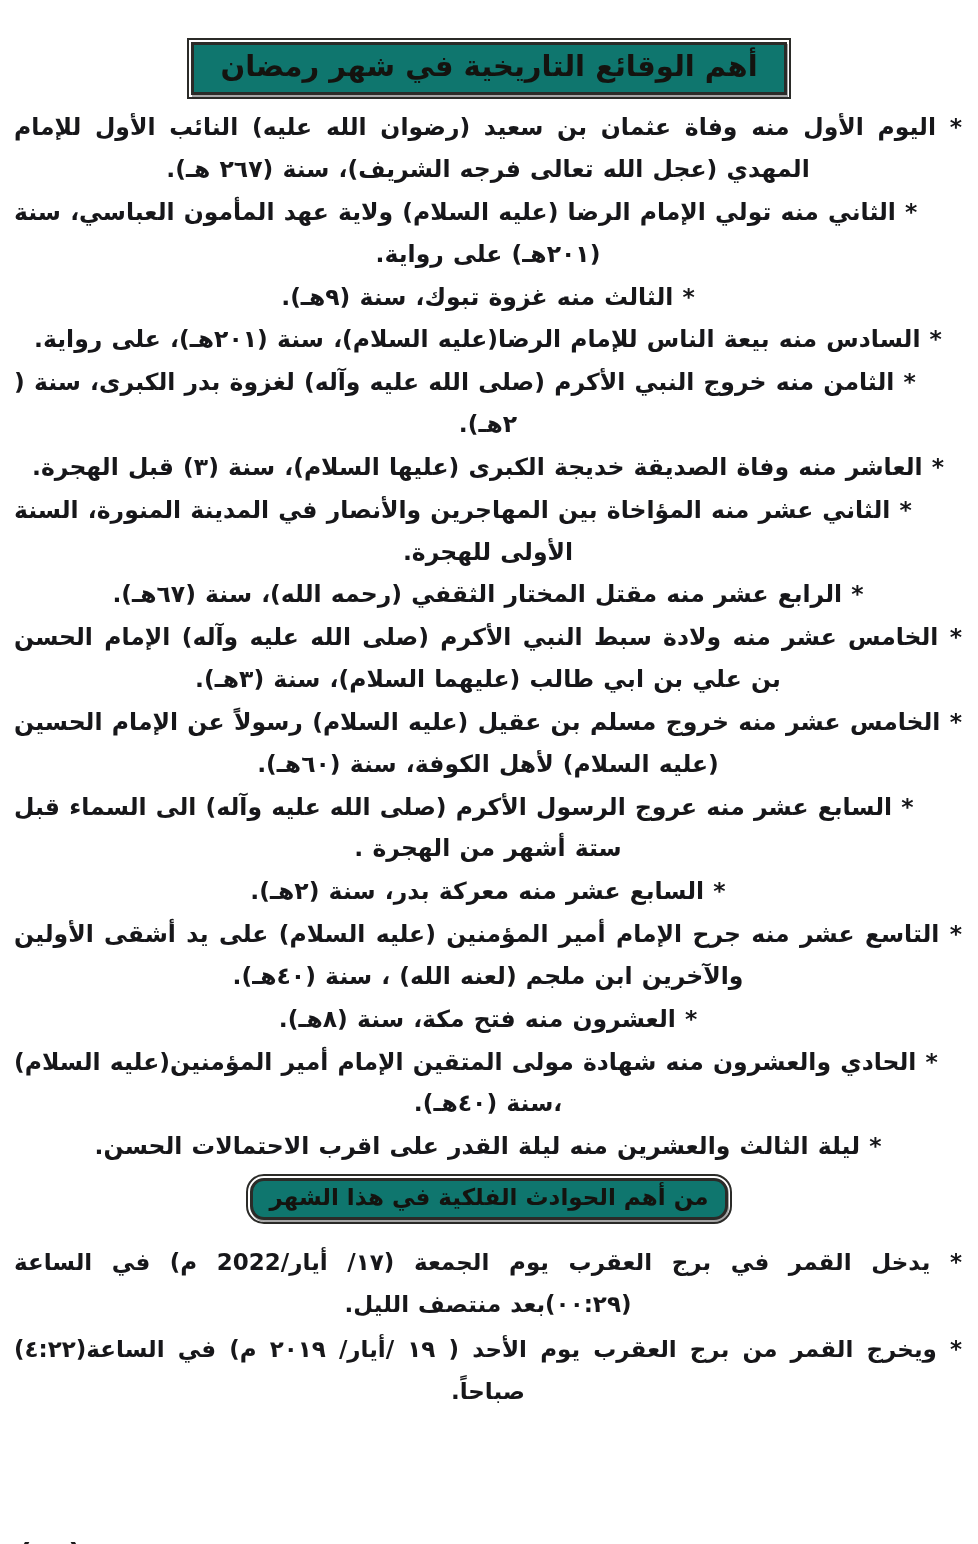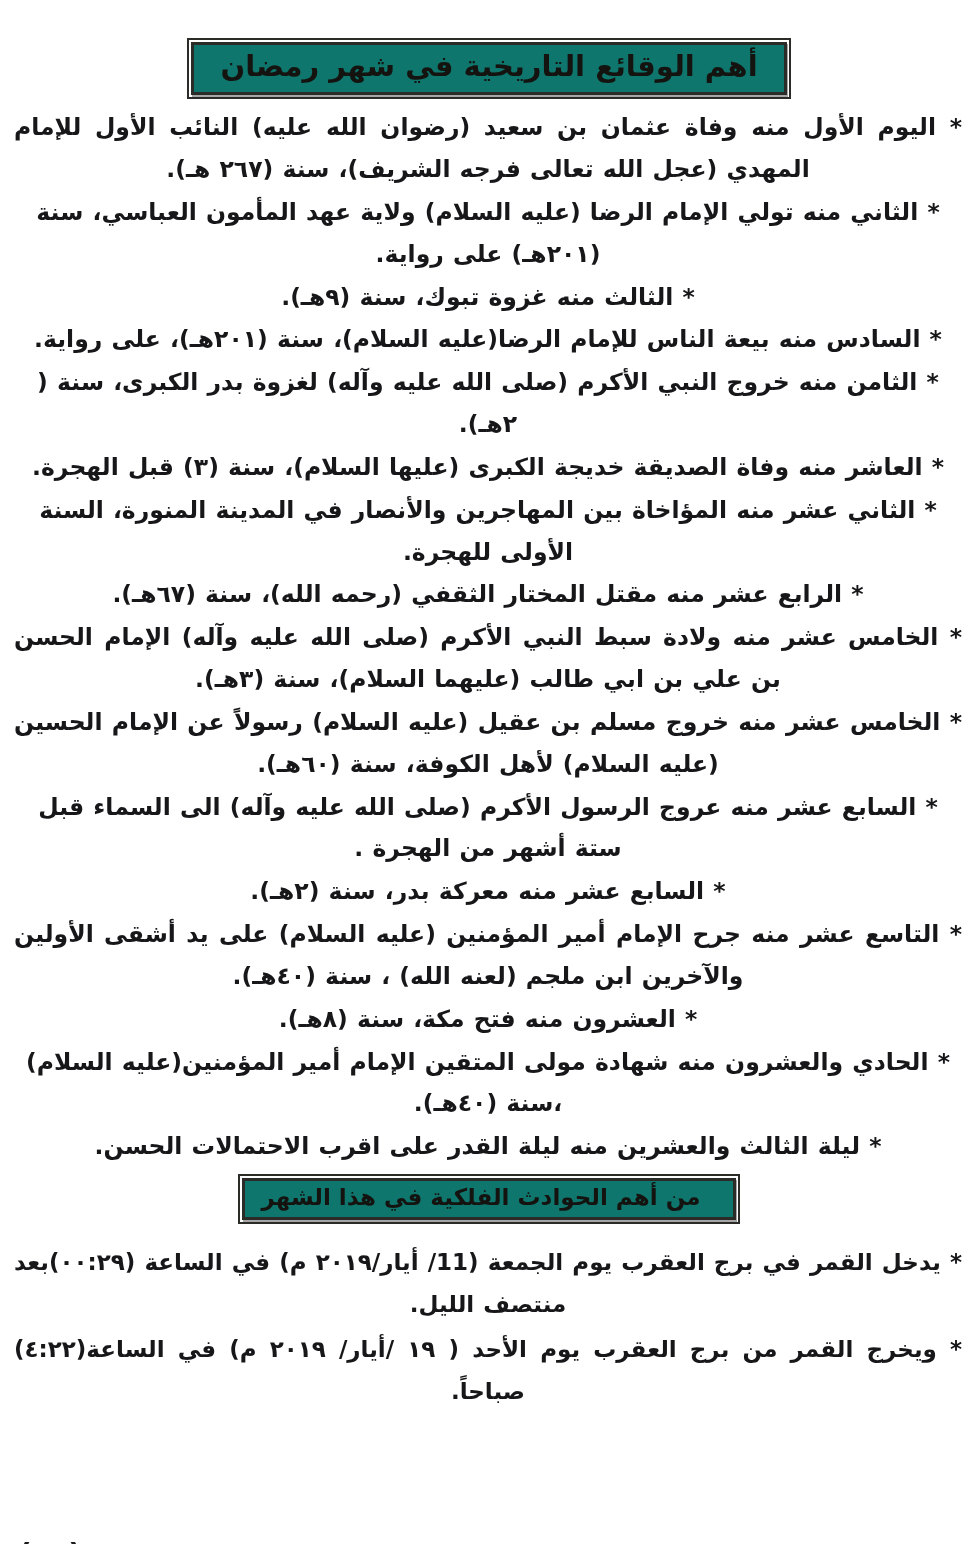--- a/index.html
+++ b/index.html
@@ -37,21 +37,22 @@
     background: #0f766e;
     border: 3px solid #2b2b28;
     outline: 2px solid #2b2b28;
     outline-offset: 2px;
     padding: 5px 26px 9px 26px;
     text-align: center;
     line-height: 1.15;
     box-shadow: 1px 2px 0 rgba(0,0,0,0.35);
   }
   .heading-box.second {
-    padding: 3px 32px 7px 16px;
+    padding: 3px 16px 7px 16px;
+    border-radius: 14px;
   }
   .heading-text {
     font-family: "DejaVu Sans", "Liberation Sans", sans-serif;
     font-weight: bold;
     font-size: 29px;
     color: #14130f;
     white-space: nowrap;
     letter-spacing: 0px;
   }
   .heading-box.second .heading-text {
@@ -72,21 +73,21 @@
     color: #17171a;
     text-align: justify;
     text-align-last: center;
     margin: 0 0 1px 0;
     word-spacing: 1px;
   }
   .entry.flow {
     text-align-last: center;
   }
   .entry.one-line {
-    text-align: center;
+    text-align: left;
   }
   .gap-sm { height: 3px; }
 
   
   .astro {
     margin-top: 10px;
   }
   .astro .entry {
     font-size: 23px;
     line-height: 1.8;
@@ -135,20 +136,20 @@
     <p class="entry one-line">* ليلة الثالث والعشرين منه ليلة القدر على اقرب الاحتمالات الحسن.</p>
   </div>
 
   <div class="heading-wrap second">
     <div class="heading-box second">
       <div class="heading-text">من أهم الحوادث الفلكية في هذا الشهر</div>
     </div>
   </div>
 
   <div class="entries astro">
-    <p class="entry flow">* يدخل القمر في برج العقرب يوم الجمعة (11/ أيار/٢٠١٩ م) في الساعة (٠٠:٢٩)بعد منتصف الليل.</p>
+    <p class="entry flow">* يدخل القمر في برج العقرب يوم الجمعة (١٧/ أيار/2022 م) في الساعة (٠٠:٢٩)بعد منتصف الليل.</p>
     <div class="gap-sm"></div>
     <p class="entry flow">*  ويخرج القمر من برج العقرب  يوم الأحد ( ١٩ /أيار/ ٢٠١٩ م) في الساعة(٤:٢٢) صباحاً.</p>
   </div>
 
   <div class="page-number">(٢٣)</div>
 
 </div>
 
 </body></html>

